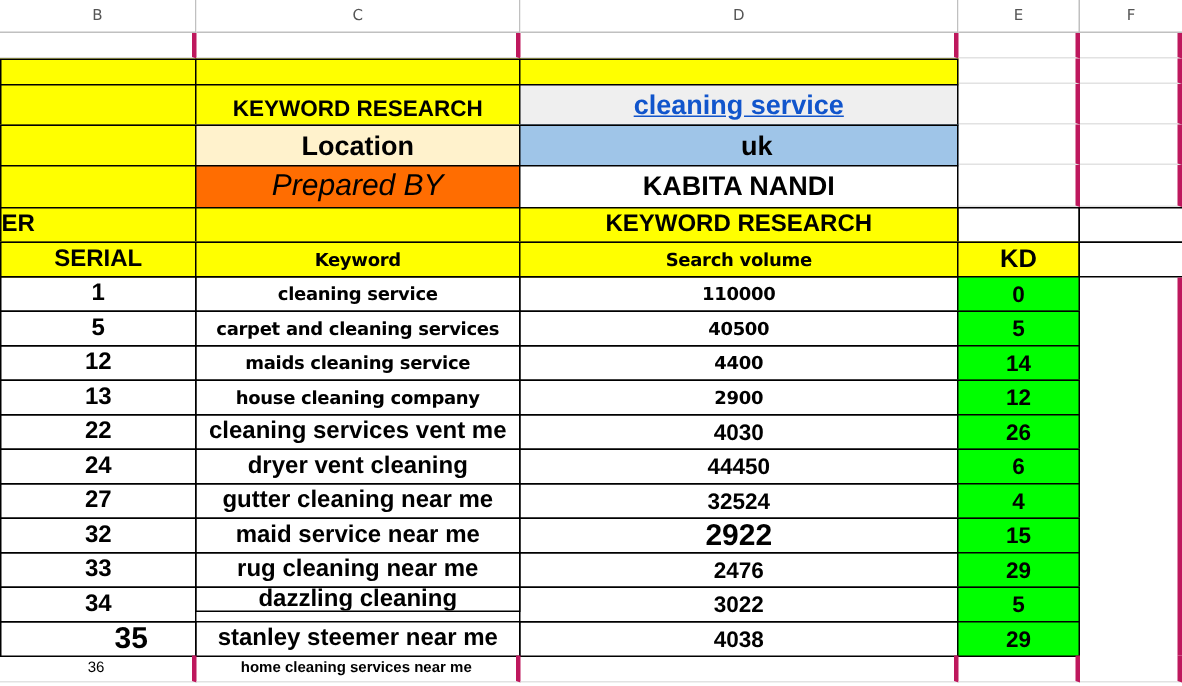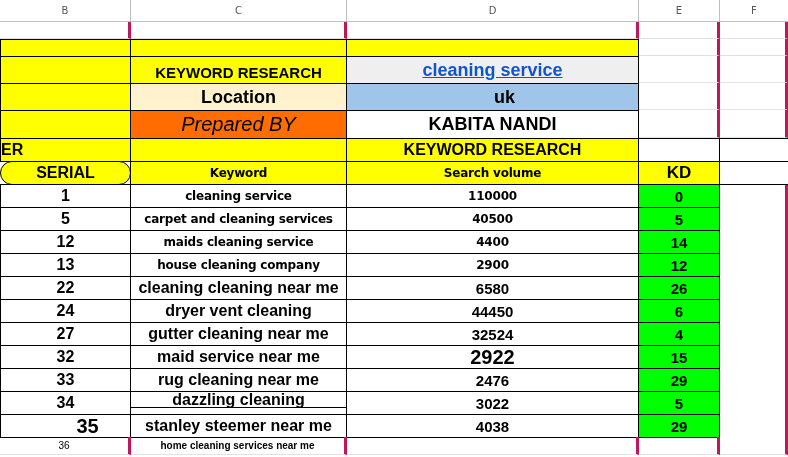--- a/index.html
+++ b/index.html
@@ -56,21 +56,21 @@
   <div class="cell b yellow" style="left:0;top:110px;width:131px;height:29px;"></div>
   <div class="cell b" style="left:130px;top:110px;width:217px;height:29px;background:#ff6d01;font-size:20px;font-style:italic;">Prepared BY</div>
   <div class="cell b bold" style="left:346px;top:110px;width:293px;height:29px;background:#ffffff;font-size:18px;">KABITA NANDI</div>
 
   <div class="cell b yellow bold" style="left:0;top:138px;width:131px;height:24px;font-size:16px;justify-content:flex-start;padding-left:0;">ER</div>
   <div class="cell b yellow" style="left:130px;top:138px;width:217px;height:24px;"></div>
   <div class="cell b yellow bold" style="left:346px;top:138px;width:293px;height:24px;font-size:16px;">KEYWORD RESEARCH</div>
   <div class="cell b" style="left:638px;top:138px;width:82px;height:24px;"></div>
   <div class="cell b" style="left:719px;top:138px;width:69px;height:24px;border-right:none;"></div>
 
-  <div class="cell b yellow bold" style="left:0;top:161px;width:131px;height:24px;font-size:16px;border-radius:12px;">SERIAL</div>
+  <div class="cell b yellow bold" style="left:0;top:161px;width:131px;height:24px;font-size:16px;">SERIAL</div>
   <div class="cell b yellow calibri" style="left:130px;top:161px;width:217px;height:24px;">Keyword</div>
   <div class="cell b yellow calibri" style="left:346px;top:161px;width:293px;height:24px;">Search volume</div>
   <div class="cell b yellow bold" style="left:638px;top:161px;width:82px;height:24px;font-size:17px;">KD</div>
   <div class="cell b" style="left:719px;top:161px;width:69px;height:24px;border-right:none;"></div>
 
   <div>
 
     <div class="cell b bold" style="left:0;top:184px;width:131px;height:24px;font-size:16px;">1</div>
     <div class="cell b calibri" style="left:130px;top:184px;width:217px;height:24px;">cleaning service</div>
     <div class="cell b calibri" style="left:346px;top:184px;width:293px;height:24px;">110000</div>
@@ -85,22 +85,22 @@
     <div class="cell b calibri" style="left:130px;top:230px;width:217px;height:24px;">maids cleaning service</div>
     <div class="cell b calibri" style="left:346px;top:230px;width:293px;height:24px;">4400</div>
     <div class="cell b kd bold" style="left:638px;top:230px;width:82px;height:24px;font-size:15px;">14</div>
 
     <div class="cell b bold" style="left:0;top:253px;width:131px;height:24px;font-size:16px;">13</div>
     <div class="cell b calibri" style="left:130px;top:253px;width:217px;height:24px;">house cleaning company</div>
     <div class="cell b calibri" style="left:346px;top:253px;width:293px;height:24px;">2900</div>
     <div class="cell b kd bold" style="left:638px;top:253px;width:82px;height:24px;font-size:15px;">12</div>
 
     <div class="cell b bold" style="left:0;top:276px;width:131px;height:24px;font-size:16px;">22</div>
-    <div class="cell b arial" style="left:130px;top:276px;width:217px;height:24px;">cleaning cleaning near me</div>
-    <div class="cell b bold" style="left:346px;top:276px;width:293px;height:24px;font-size:15px;">6580</div>
+    <div class="cell b arial" style="left:130px;top:276px;width:217px;height:24px;">cleaning services vent me</div>
+    <div class="cell b bold" style="left:346px;top:276px;width:293px;height:24px;font-size:15px;">4030</div>
     <div class="cell b kd bold" style="left:638px;top:276px;width:82px;height:24px;font-size:15px;">26</div>
 
     <div class="cell b bold" style="left:0;top:299px;width:131px;height:24px;font-size:16px;">24</div>
     <div class="cell b arial" style="left:130px;top:299px;width:217px;height:24px;">dryer vent cleaning</div>
     <div class="cell b bold" style="left:346px;top:299px;width:293px;height:24px;font-size:15px;">44450</div>
     <div class="cell b kd bold" style="left:638px;top:299px;width:82px;height:24px;font-size:15px;">6</div>
 
     <div class="cell b bold" style="left:0;top:322px;width:131px;height:24px;font-size:16px;">27</div>
     <div class="cell b arial" style="left:130px;top:322px;width:217px;height:24px;">gutter cleaning near me</div>
     <div class="cell b bold" style="left:346px;top:322px;width:293px;height:24px;font-size:15px;">32524</div>

